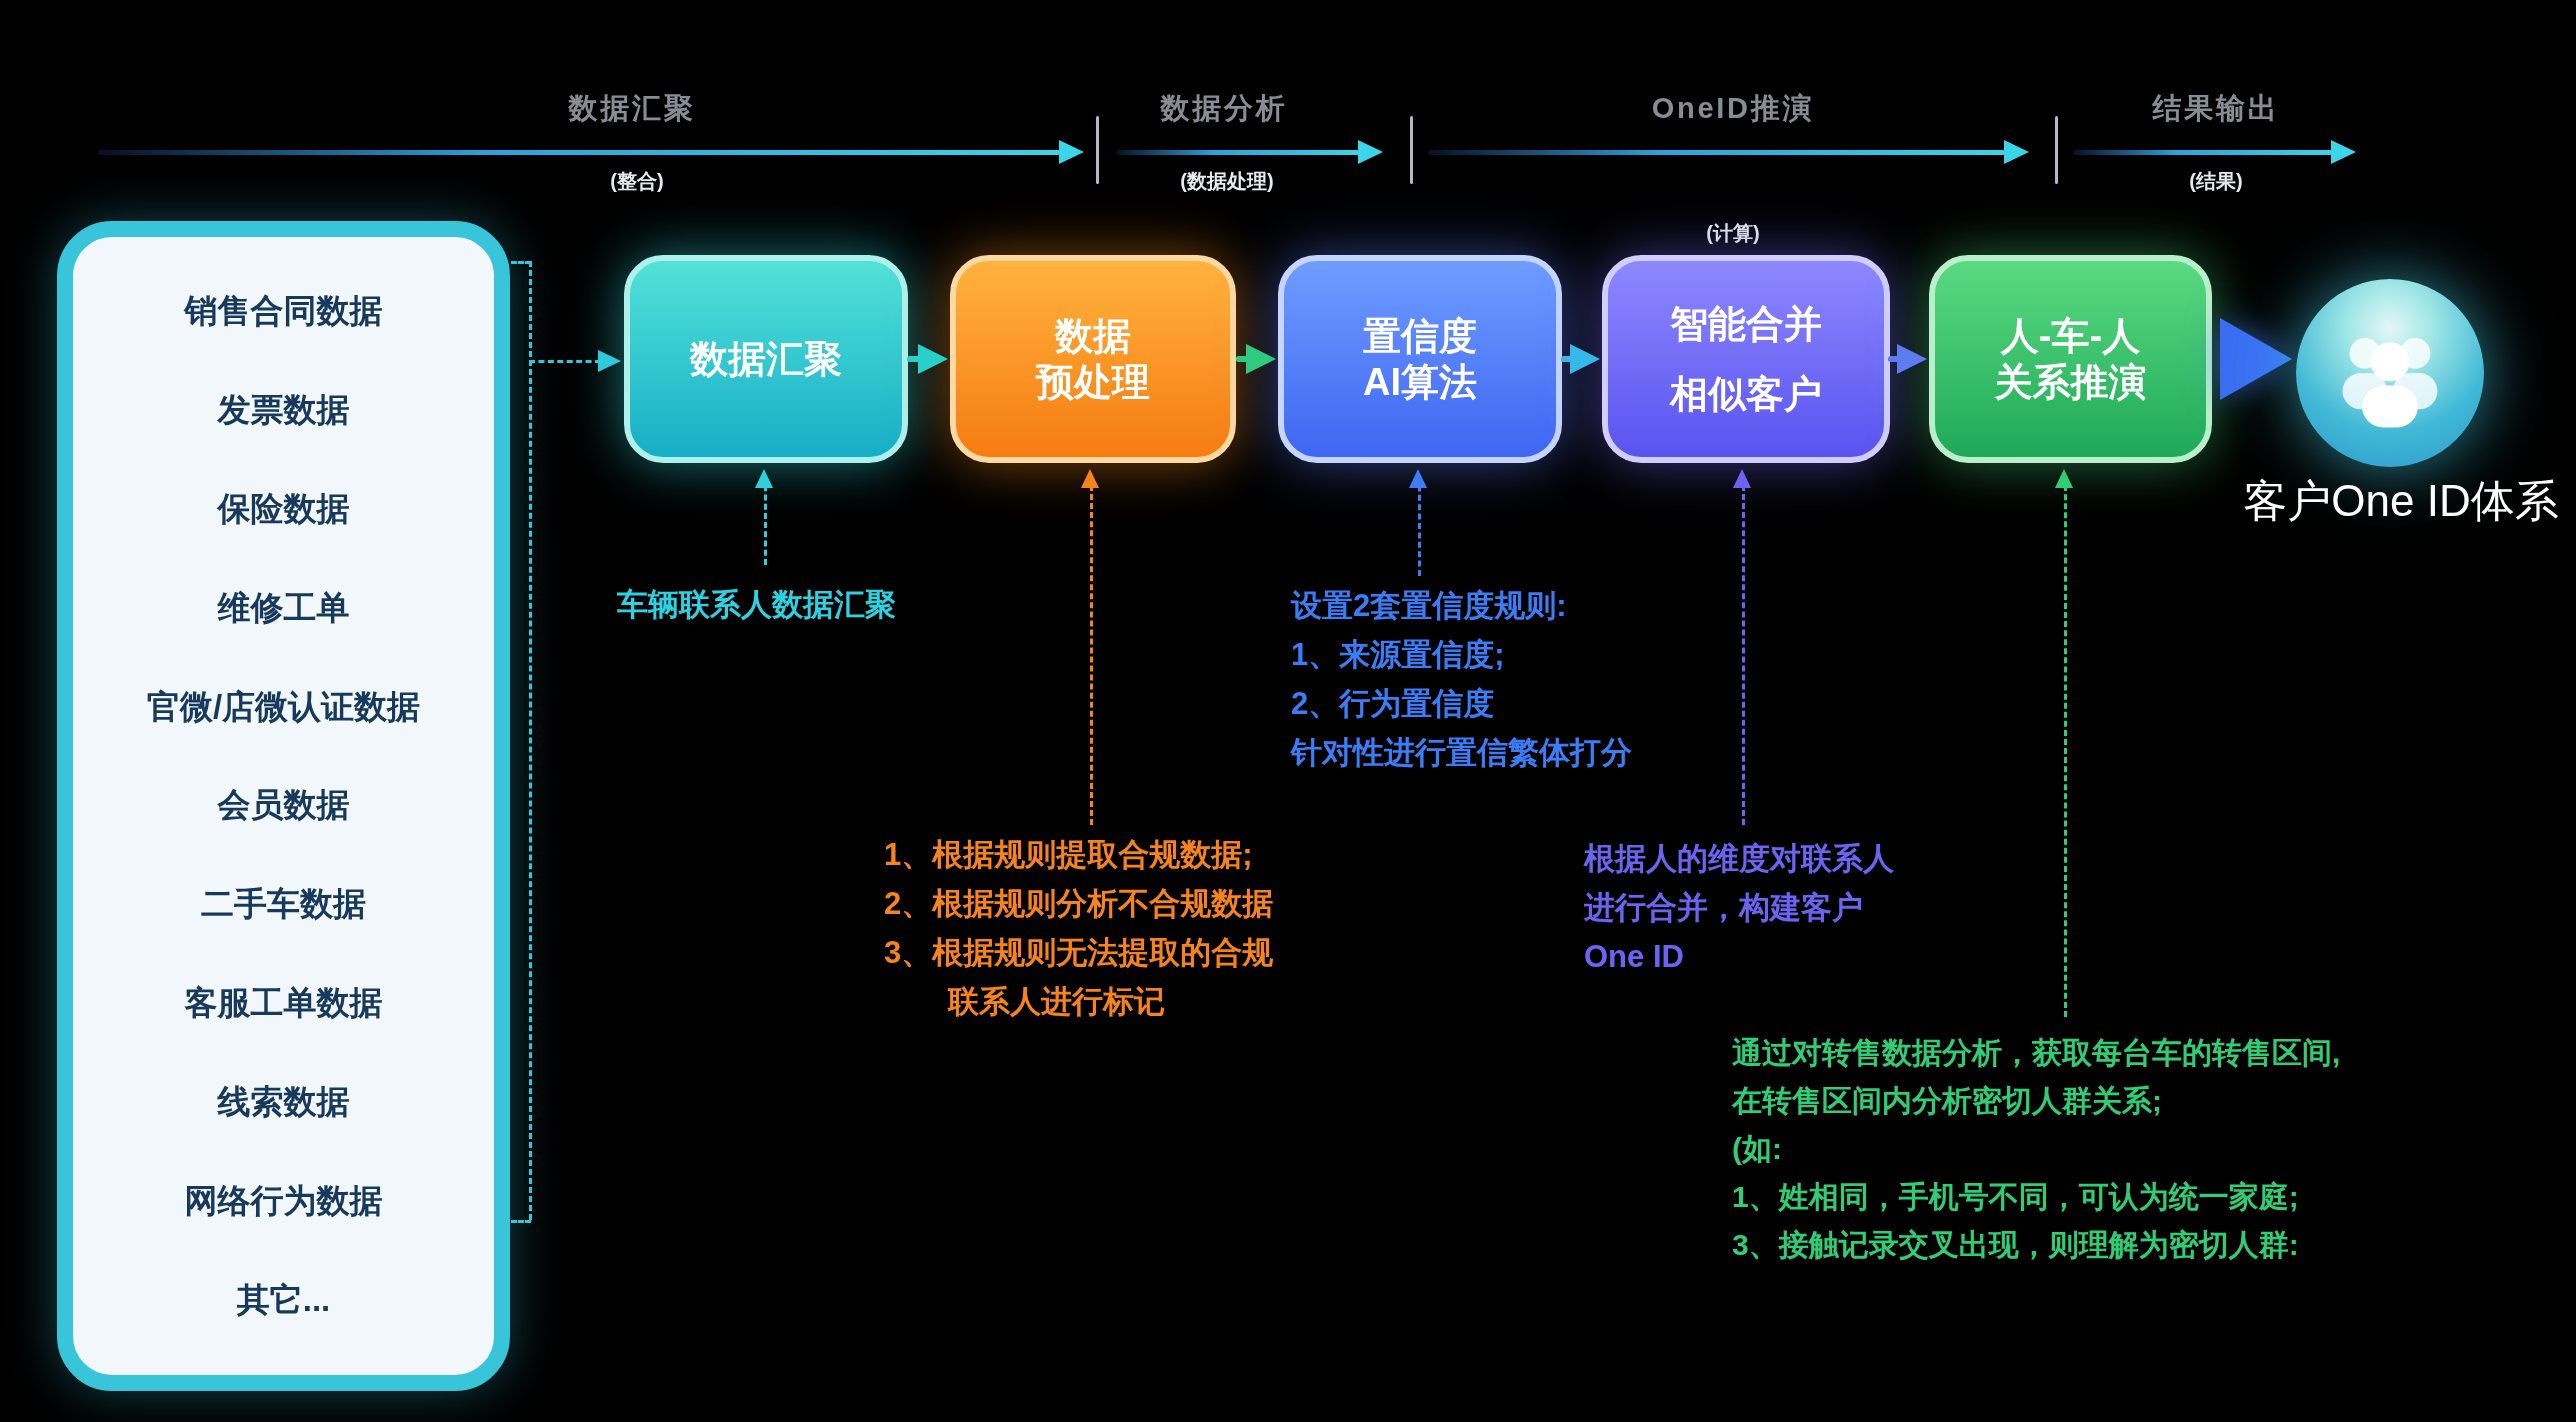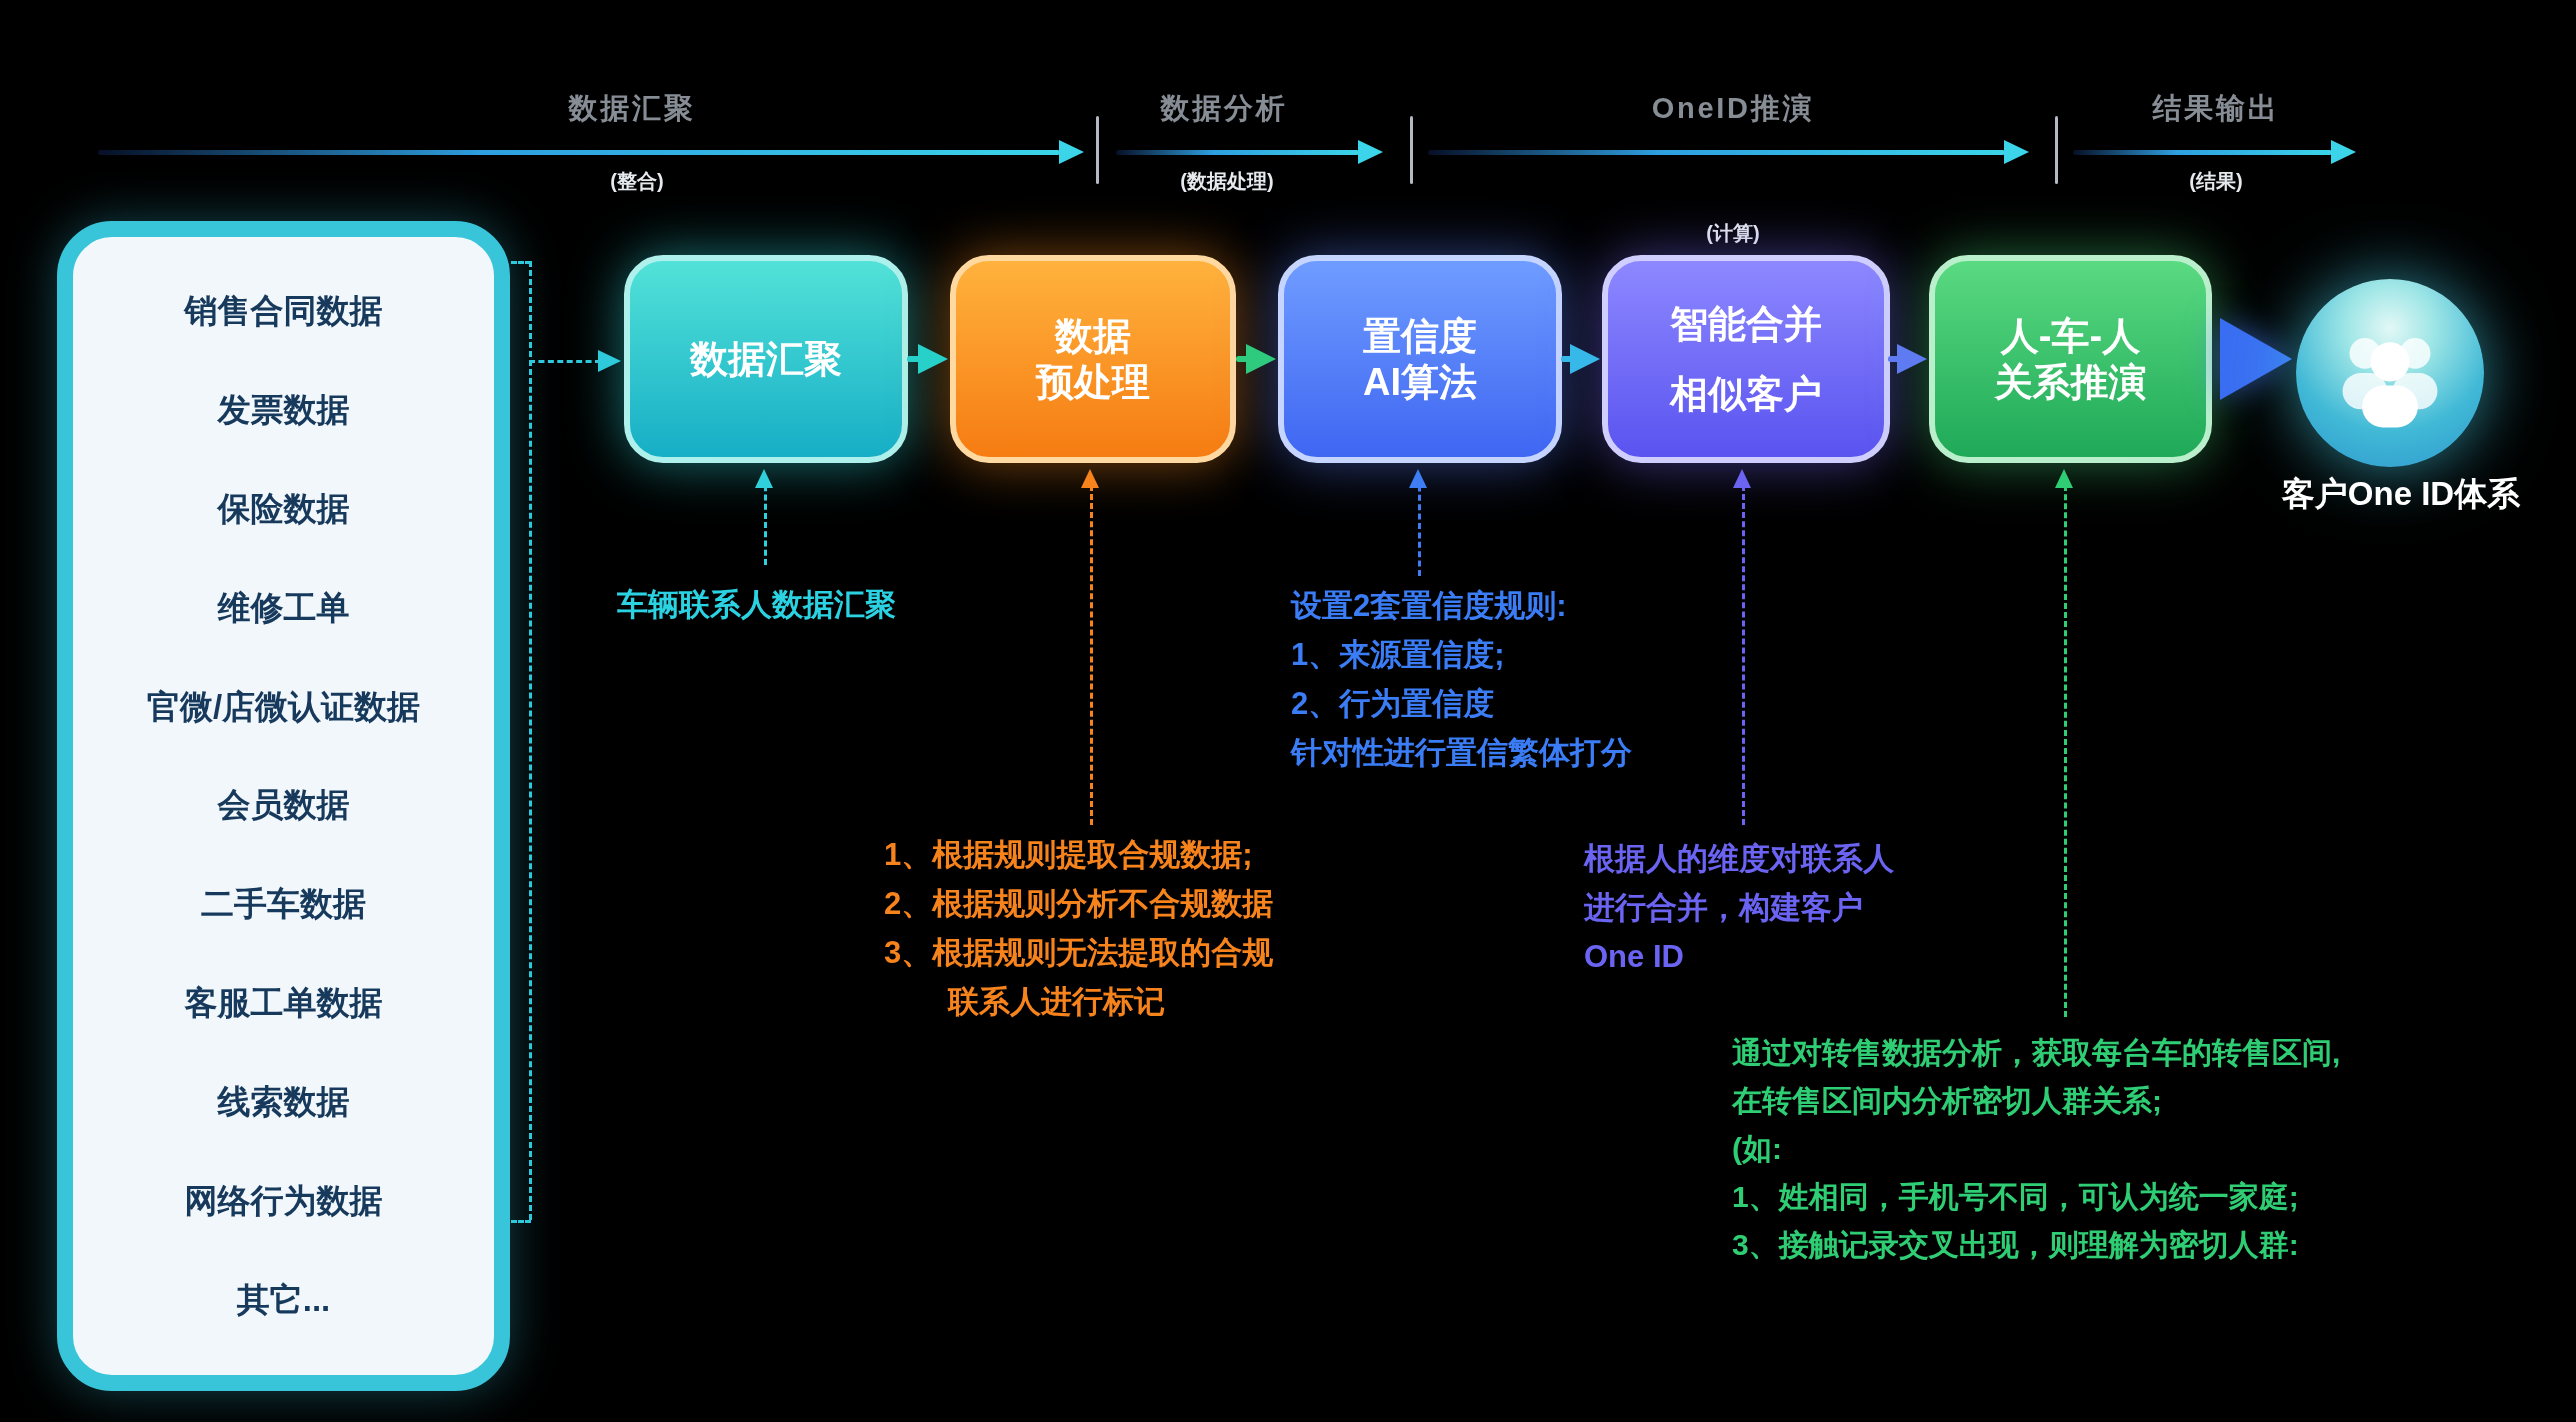--- a/index.html
+++ b/index.html
@@ -78,21 +78,21 @@
 
   
   .result-circle {
     position:absolute; left:2296px; top:279px; width:188px; height:188px; border-radius:50%;
     background:radial-gradient(circle at 50% 26%, #e2f8f6 0%, #9fe6e6 26%, #41b9d6 62%, #2e97cd 100%);
     box-shadow:0 0 67px rgba(70,210,235,0.65);
     display:flex; align-items:center; justify-content:center;
   }
   .result-label {
     position:absolute; left:2401px; top:472px; transform:translateX(-50%);
-    color:#ffffff; font-size:33px; font-weight:700; white-space:nowrap;text-align:right;
+    color:#ffffff; font-size:44px; font-weight:400; white-space:nowrap;text-align:right;
   }
 
   
   .up { position:absolute; width:0; border-left:3.6px dashed currentColor; }
   .up::before {
     content:""; position:absolute; top:-7.2px; left:-11.6px; width:0; height:0;
     border-left:9.8px solid transparent; border-right:9.8px solid transparent;
     border-bottom:19.7px solid currentColor;
   }
 

